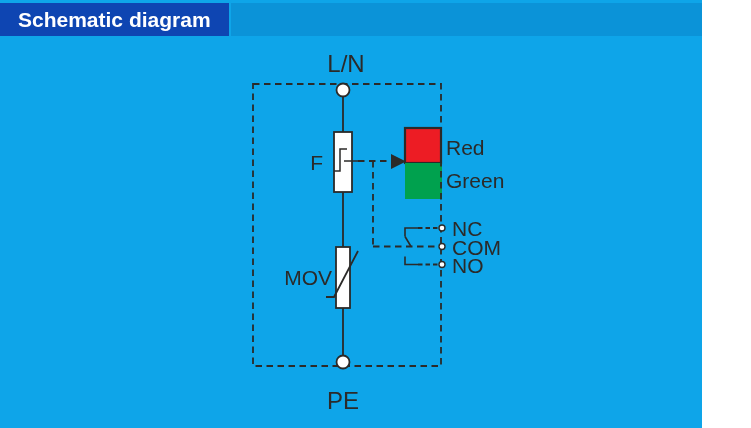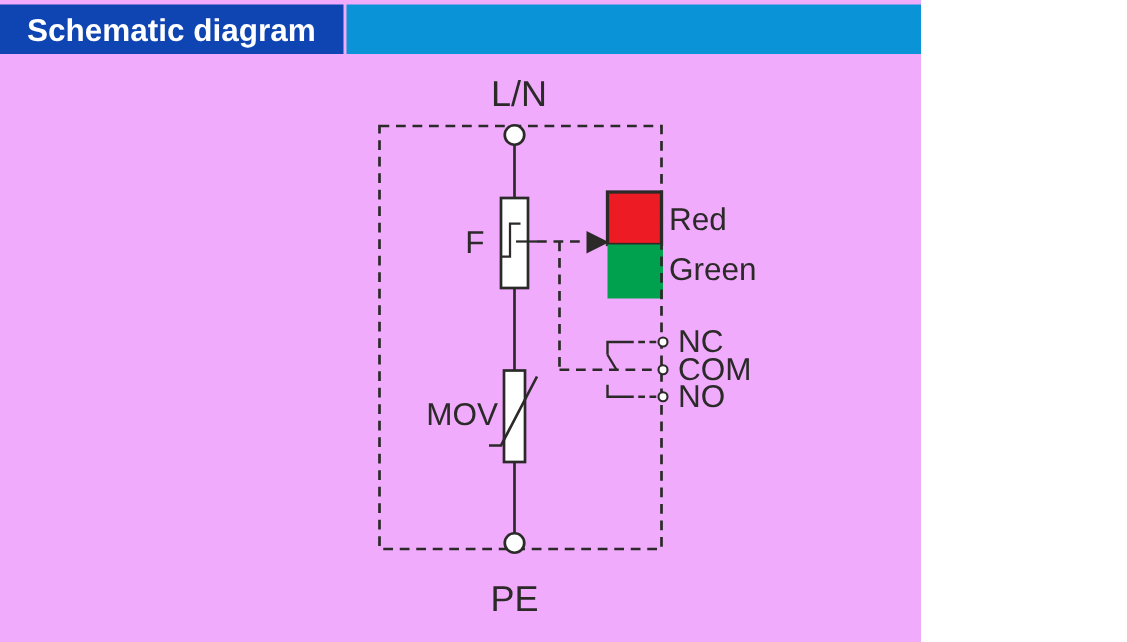--- a/index.html
+++ b/index.html
@@ -2,23 +2,23 @@
 <html><head>
 <meta charset="utf-8">
 <style>
   html, body {
     margin: 0;
     padding: 0;
     background: #ffffff;
   }
   .stage {
     position: relative;
-    width: 614px;
+    width: 702px;
     height: 428px;
-    background: #f0abfc;
+    background: #0ea5e9;
     overflow: hidden;
     font-family: "Liberation Sans", sans-serif;
   }
   svg {
     position: absolute;
     left: 0;
     top: 0;
     display: block;
   }
   .title-text {

